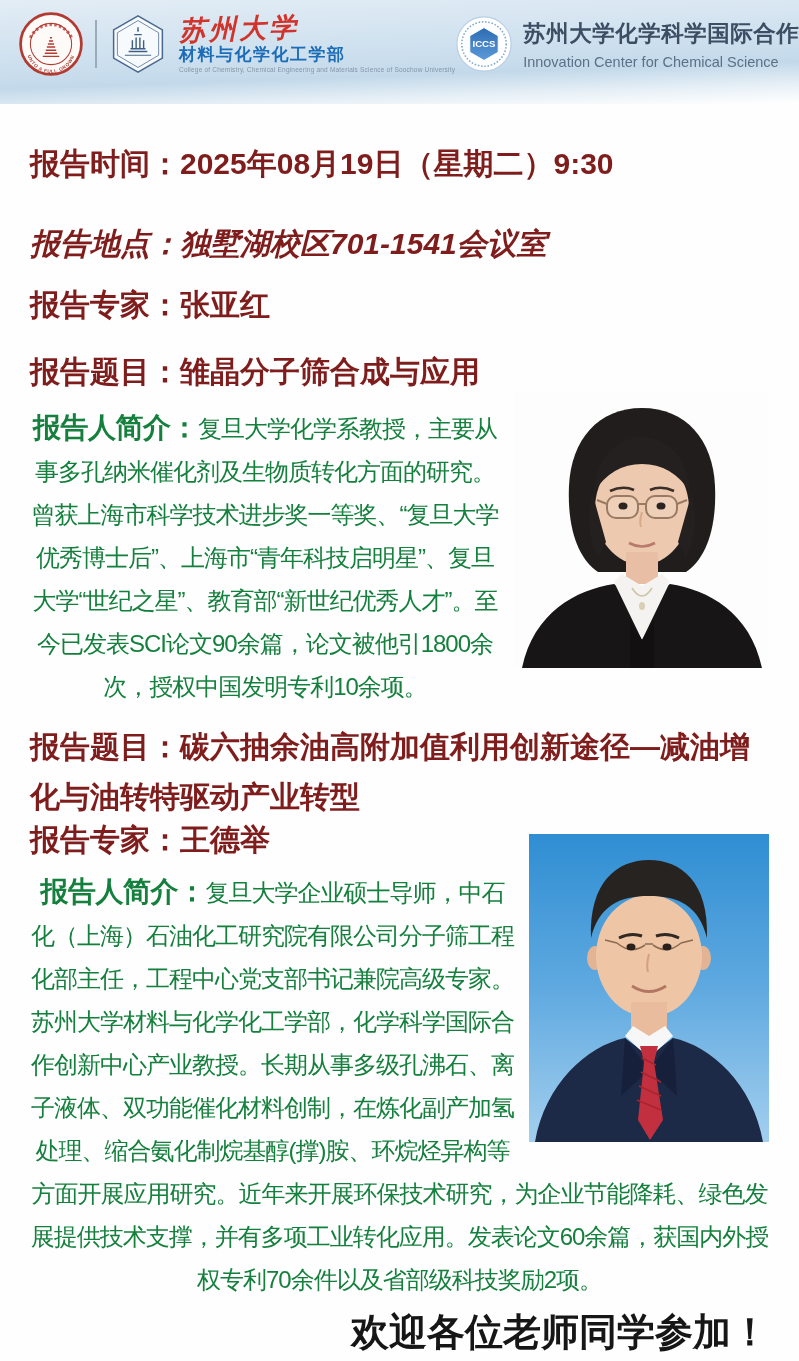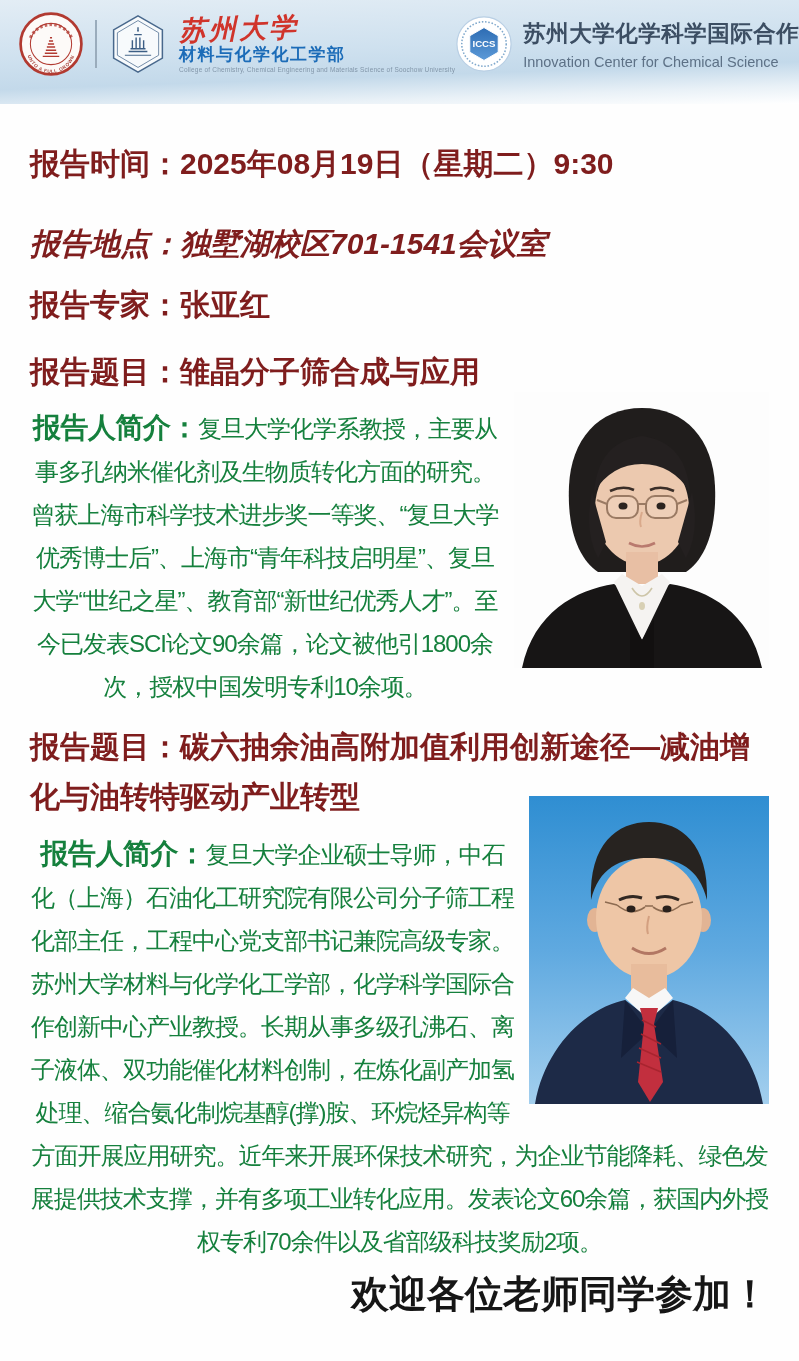--- a/index.html
+++ b/index.html
@@ -135,20 +135,21 @@
         <path d="M100,190 L128,248 L156,190 L148,182 L128,194 L108,182 Z" fill="#f5f3f1"></path>
         <path d="M116,228 L128,248 L140,228 L140,276 L116,276 Z" fill="#121010"></path>
         <path d="M118,196 q10,16 20,0" stroke="#cdc5a8" stroke-width="1.6" fill="none"></path>
         <ellipse cx="128" cy="214" rx="3" ry="4" fill="#d8d0b4"></ellipse>
       </svg>
       <span class="bio-label">报告人简介：</span><span>复旦大学化学系教授，主要从事多孔纳米催化剂及生物质转化方面的研究。曾获上海市科学技术进步奖一等奖、“复旦大学优秀博士后”、上海市“青年科技启明星”、复旦大学“世纪之星”、教育部“新世纪优秀人才”。至今已发表SCI论文90余篇，论文被他引1800余次，授权中国发明专利10余项。</span>
     </p>
 
     <p class="bold-line title-2"><span>报告题目：</span><span>碳六抽余油高附加值利用创新途径—减油增化与油转特驱动产业转型</span></p>
 
+    <p class="bold-line speaker-2"><span>报告专家：</span><span>王德举</span></p>
 
     <p class="bio bio-2">
       <svg class="photo photo-2" width="240" height="308" viewBox="0 0 240 308">
         <defs>
           <linearGradient id="bgblue" x1="0" y1="0" x2="0" y2="1">
             <stop offset="0" stop-color="#2f8ed2"></stop>
             <stop offset=".5" stop-color="#5fa9e0"></stop>
             <stop offset="1" stop-color="#a3cfee"></stop>
           </linearGradient>
         </defs>

